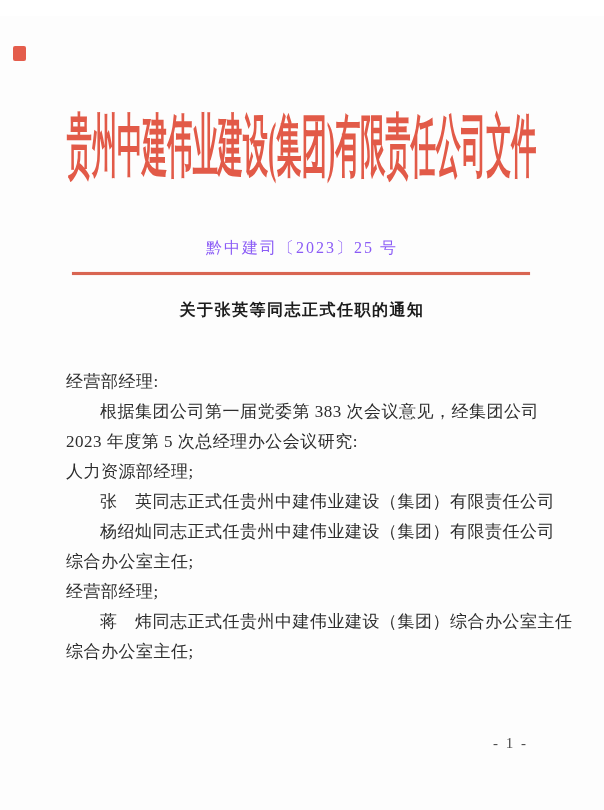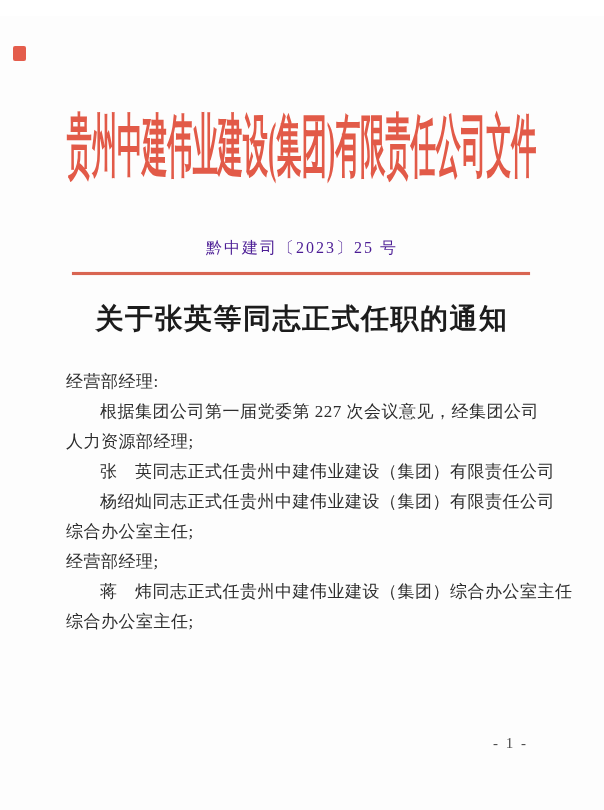--- a/index.html
+++ b/index.html
@@ -47,39 +47,39 @@
     transform-origin: center center;
   }
   .doc-number {
     position: absolute;
     top: 222px;
     left: 0;
     width: 100%;
     text-align: center;
     font-size: 16px;
     letter-spacing: 2px;
-    color: #4c1d95;
+    color: #8b5cf6;
   }
   .red-rule {
     position: absolute;
     top: 256px;
     left: 72px;
     width: 458px;
     height: 3px;
     background: #d96552;
     box-shadow: 0 0 1px #e8948a;
   }
   .title {
     position: absolute;
     top: 284px;
     left: 0;
     width: 100%;
     margin: 0;
     text-align: center;
-    font-size: 28px;
+    font-size: 16px;
     font-weight: bold;
     letter-spacing: 1.5px;
     color: #1c1c1c;
   }
   .body {
     position: absolute;
     top: 351px;
     left: 66px;
     width: 480px;
     font-size: 17px;
@@ -115,21 +115,22 @@
   </div>
 
   <div class="doc-number">黔中建司〔2023〕25 号</div>
 
   <div class="red-rule"></div>
 
   <h1 class="title">关于张英等同志正式任职的通知</h1>
 
   <div class="body">
       <div class="body-line">经营部经理:</div>
-      <div class="body-line indent">根据集团公司第一届党委第 227 次会议意见，经集团公司</div>
+      <div class="body-line indent">根据集团公司第一届党委第 383 次会议意见，经集团公司</div>
+      <div class="body-line">2023 年度第 5 次总经理办公会议研究:</div>
       <div class="body-line">人力资源部经理;</div>
       <div class="body-line indent">张　英同志正式任贵州中建伟业建设（集团）有限责任公司</div>
       <div class="body-line indent">杨绍灿同志正式任贵州中建伟业建设（集团）有限责任公司</div>
       <div class="body-line">综合办公室主任;</div>
       <div class="body-line">经营部经理;</div>
       <div class="body-line indent">蒋　炜同志正式任贵州中建伟业建设（集团）综合办公室主任</div>
       <div class="body-line">综合办公室主任;</div>
     </div>
 
   <div class="page-number">- 1 -</div>

